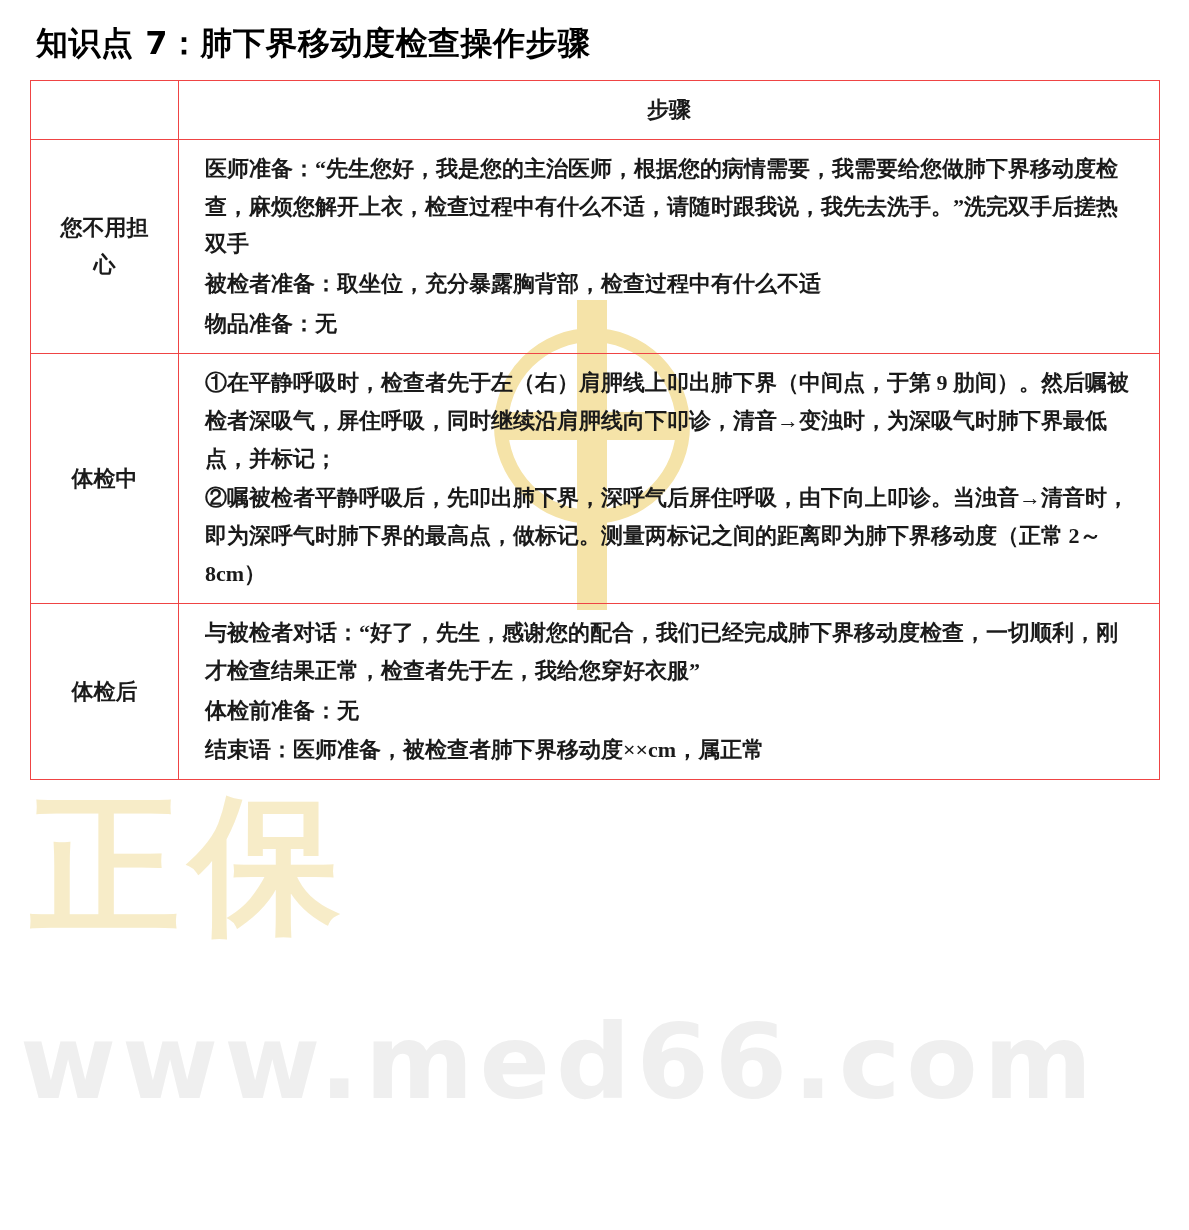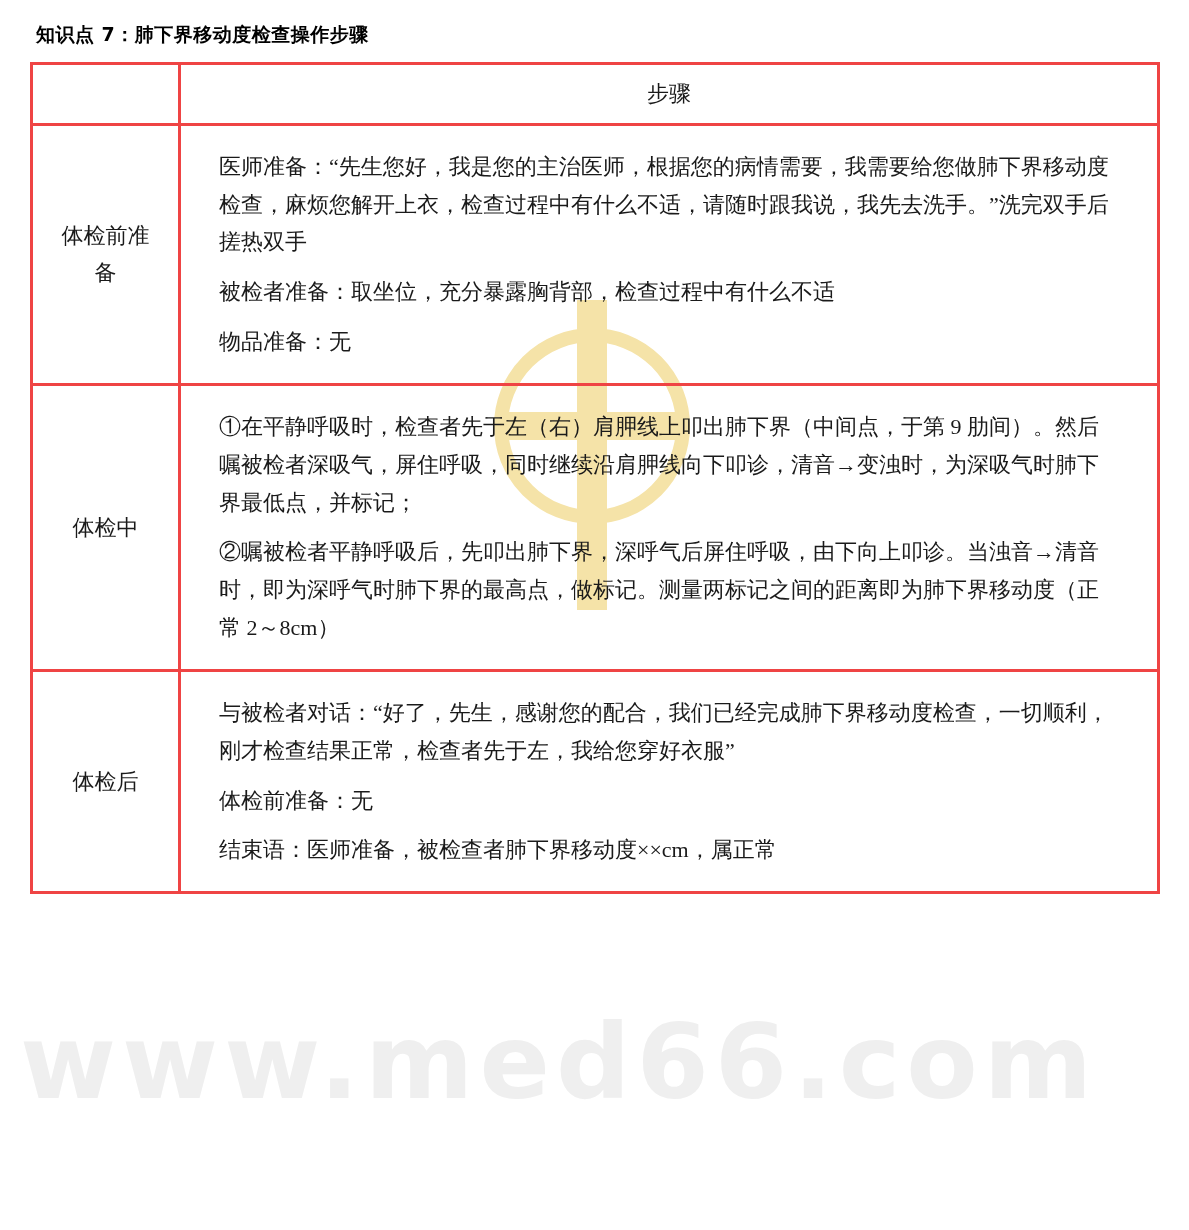--- a/index.html
+++ b/index.html
@@ -82,93 +82,95 @@
     white-space: nowrap;
   }
 
   
   .content {
     position: relative;
     z-index: 1;
     padding: 22px 22px 0 30px;
   }
   .doc-title {
-    font-size: 19px;
+    font-size: 32px;
     font-weight: 700;
     font-family: "DejaVu Sans", "Liberation Sans", sans-serif;
     color: #000;
     margin: 0 0 14px 6px;
     letter-spacing: 0.5px;
   }
 
   table.steps-table {
     border-collapse: collapse;
     width: 1130px;
     table-layout: fixed;
     background: transparent;
   }
   table.steps-table td {
-    border: 3px solid #ef4444;
+    border: 1px solid #ef4444;
     vertical-align: middle;
     padding: 10px 26px;
     font-size: 22px;
     line-height: 1.72;
     background: transparent;
+    font-weight: bold;
   }
   td.label-cell {
     width: 148px;
     text-align: center;
     vertical-align: middle;
     padding: 10px 6px;
   }
   td.header-cell {
     text-align: center;
     font-size: 22px;
     padding: 12px 0;
   }
   td.blank-cell {
     width: 148px;
   }
   .para {
-    margin: 12px;
+    margin: 0;
     text-indent: 0;
   }
   .para + .para {
     margin-top: 2px;
   }
 </style>
 </head>
 <body>
 
 <div class="watermark-layer">
   <div class="wm-cross-wrap">
     <div class="wm-circle"></div>
     <div class="wm-v"></div>
     <div class="wm-h"></div>
   </div>
+  <div class="wm-text-cn">正保</div>
   <div class="wm-text-en">www.med66.com</div>
 </div>
 
 <div class="content">
 
   <h1 class="doc-title">知识点 7：肺下界移动度检查操作步骤</h1>
 
   <table class="steps-table">
     <colgroup>
       <col style="width:148px">
       <col>
     </colgroup>
     <tbody>
       <tr>
         <td class="blank-cell header-cell"></td>
         <td class="header-cell">步骤</td>
       </tr>
 
       <tr>
-        <td class="label-cell">体检前准备</td>
+        <td class="label-cell">您不用担心</td>
         <td>
           <p class="para">医师准备：“先生您好，我是您的主治医师，根据您的病情需要，我需要给您做肺下界移动度检查，麻烦您解开上衣，检查过程中有什么不适，请随时跟我说，我先去洗手。”洗完双手后搓热双手</p>
           <p class="para">被检者准备：取坐位，充分暴露胸背部，检查过程中有什么不适</p>
           <p class="para">物品准备：无</p>
         </td>
       </tr>
 
       <tr>
         <td class="label-cell">体检中</td>
         <td>

